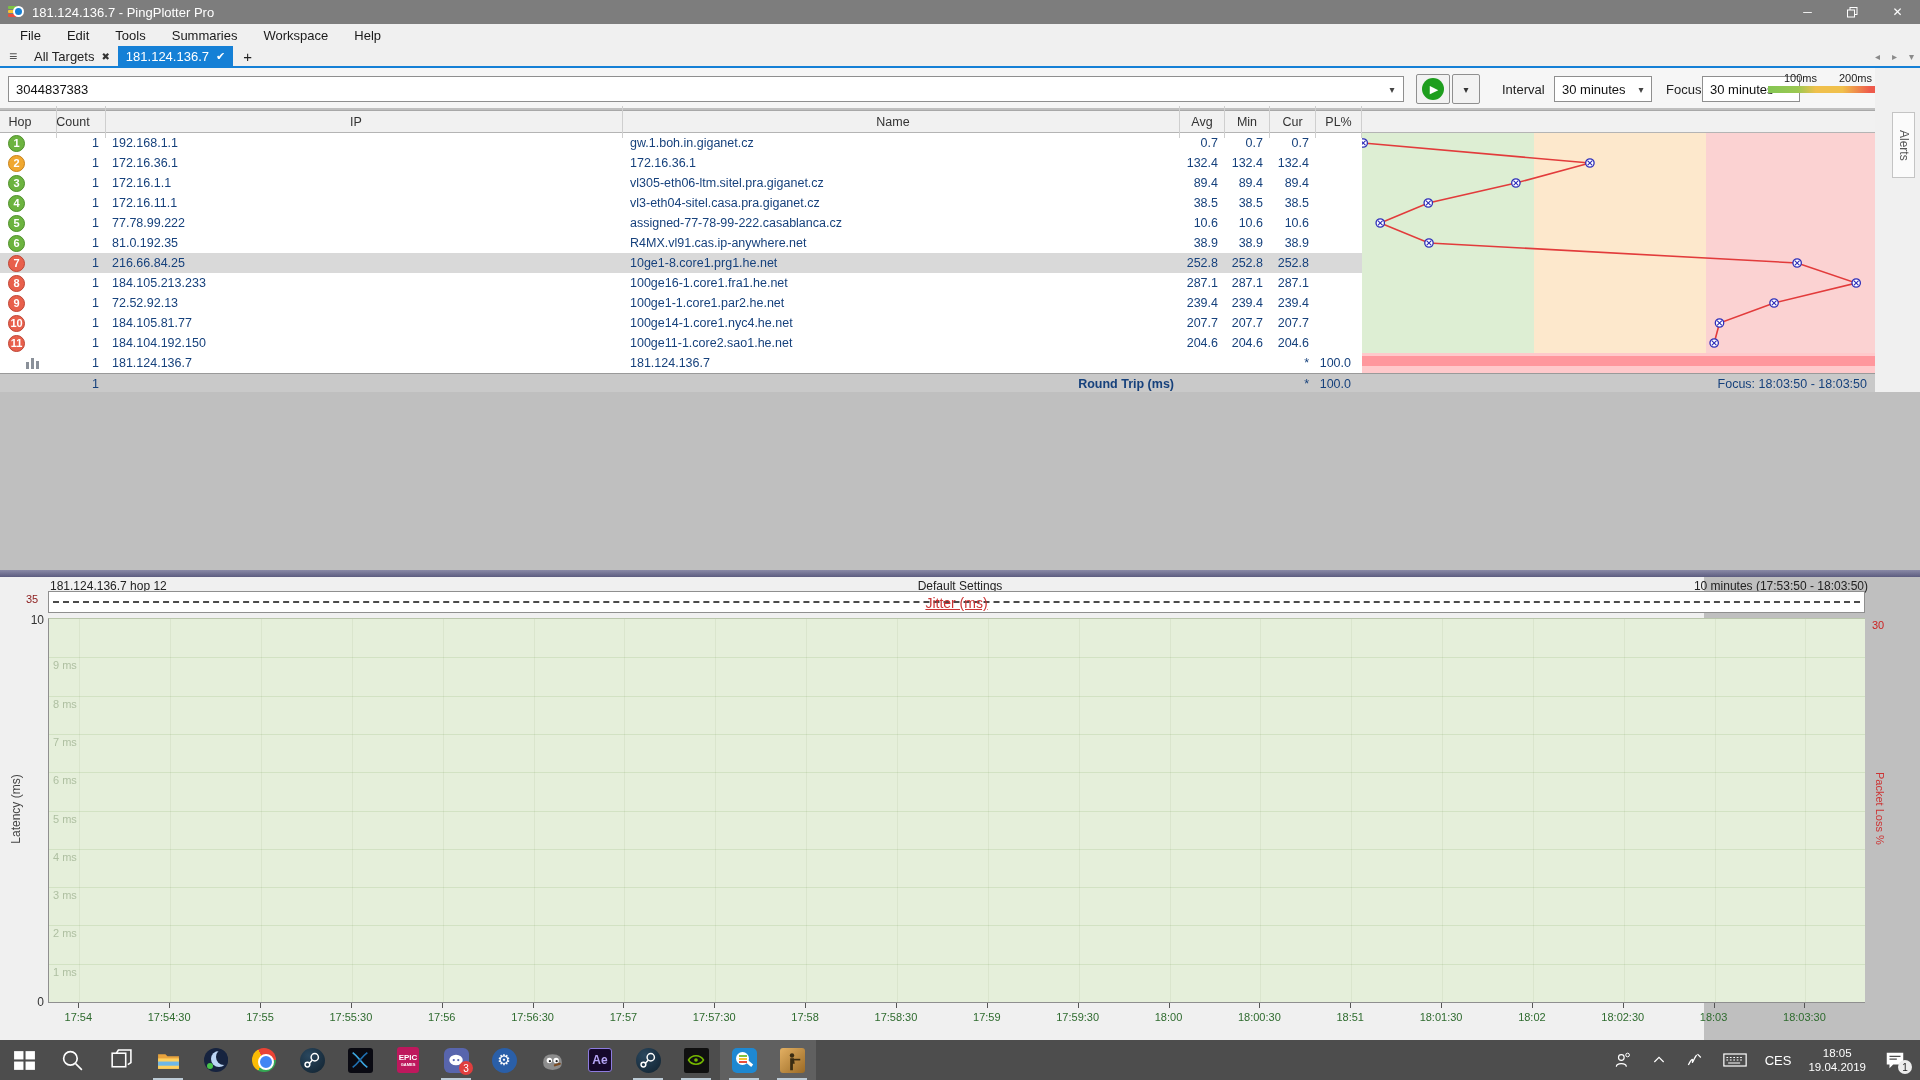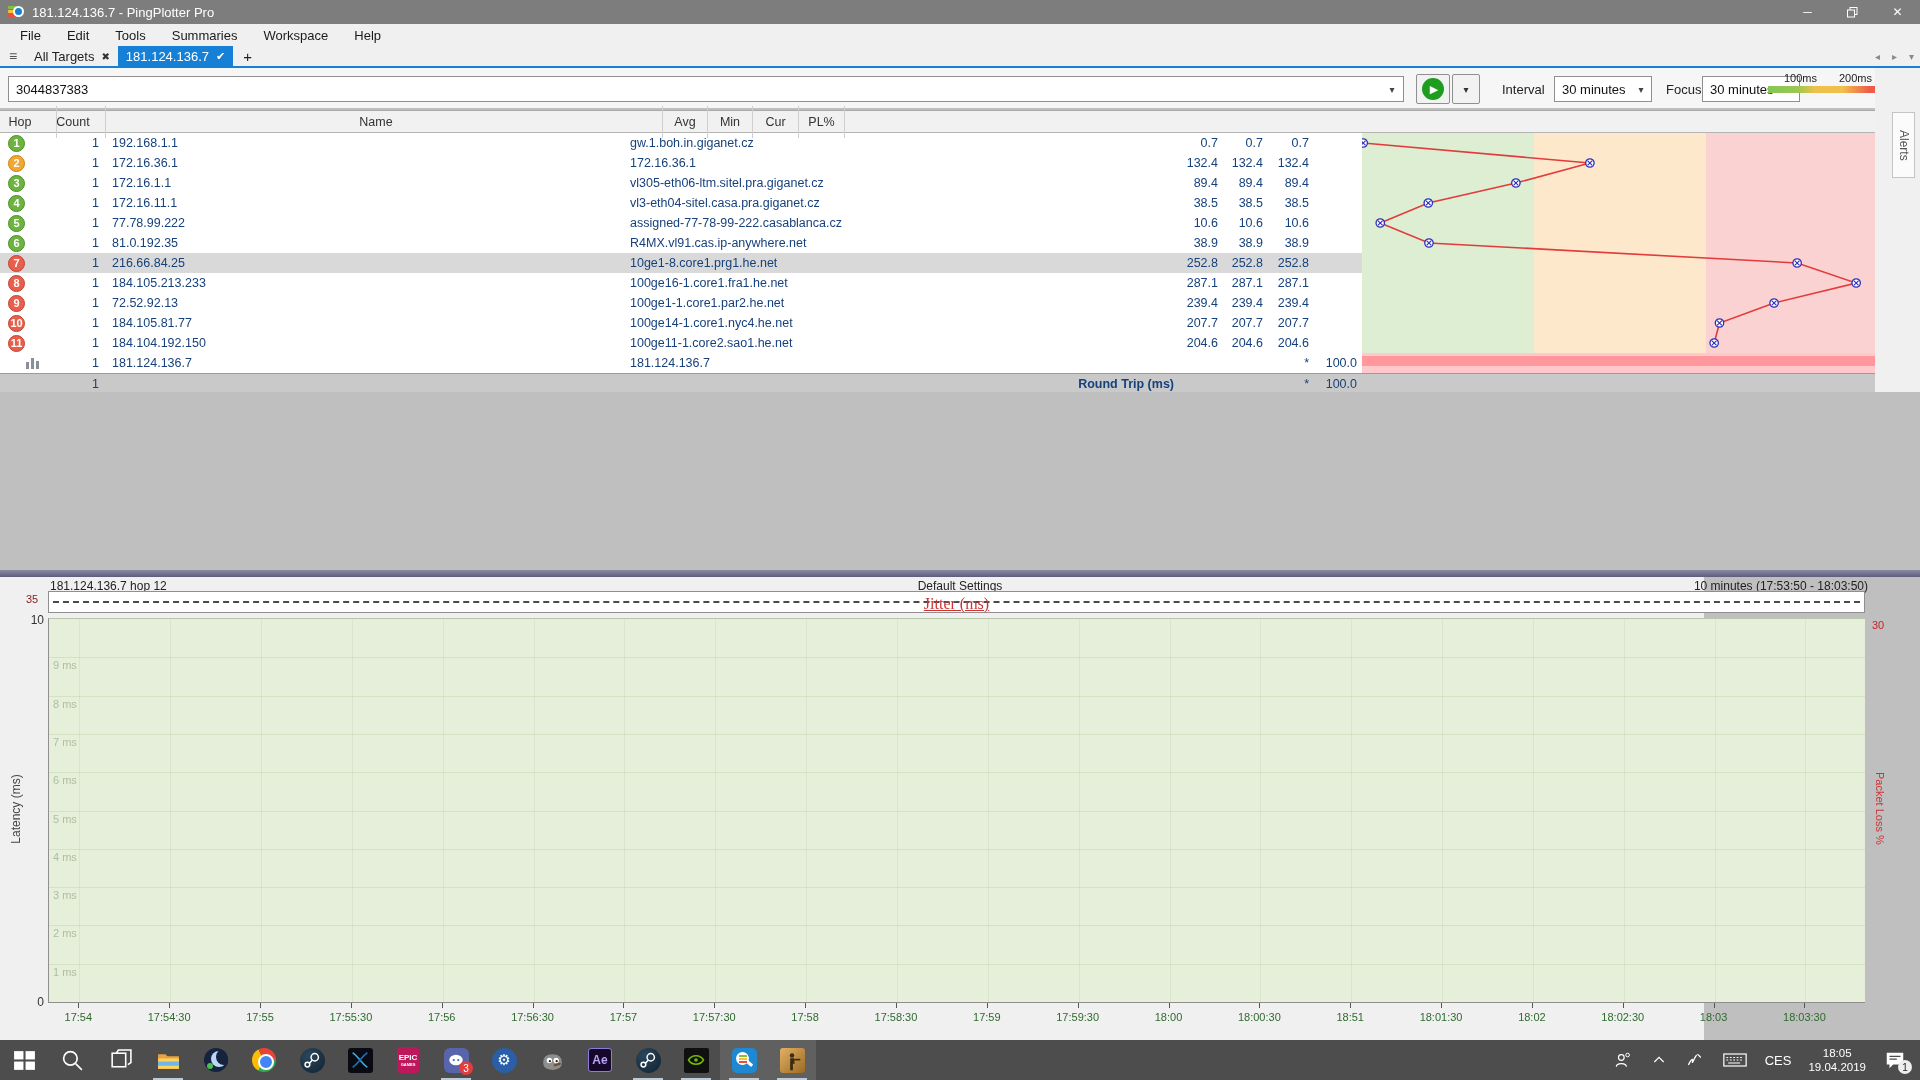--- a/index.html
+++ b/index.html
@@ -64,21 +64,21 @@
 
   
   #table-wrap { position:absolute; left:0; top:110px; width:1875px; background:#fff; border-top:1px solid #a8a8a8; }
   .trow { display:flex; height:20px; align-items:center; font-size:12.5px; color:#16417c; }
   .c-hop   { width:57px;  display:flex; align-items:center; padding-left:8px; }
   .c-count { width:49px;  text-align:right; padding-right:7px; }
   .c-ip    { width:517px; padding-left:6px; }
   .c-name  { width:557px; padding-left:7px; }
   .c-avg,.c-min { width:45px; text-align:right; padding-right:7px; }
   .c-cur   { width:46px; text-align:right; padding-right:7px; }
-  .c-pl    { width:46px; text-align:right; padding-right:5px; }
+  .c-pl    { width:46px; text-align:right; padding-right:11px; }
   .c-graph { width:513px; height:100%; position:relative; }
   #thead { height:22px; background:#f1f1f1; border-bottom:1px solid #b4b4b4; color:#333; font-size:12.5px; }
   #thead > div { display:flex; align-items:center; justify-content:center; height:100%;
     border-right:1px solid #cfcfcf; padding:16px; }
   #thead .c-hop,#thead .c-count,#thead .c-ip,#thead .c-name { justify-content:center; padding-left:0; }
   #thead .c-graph { border-right:none; background:#f0f0f0; position:relative; overflow:hidden; }
   #gh-left { position:absolute; left:0; top:0; height:100%; width:80px; background:#ddeed3;
     clip-path:polygon(0 0,55% 0,100% 100%,0 100%); }
   #gh-right { position:absolute; right:0; top:0; height:100%; width:95px; background:#fbd2d2;
     clip-path:polygon(40% 0,100% 0,100% 100%,0 100%); }
@@ -116,22 +116,22 @@
   
   #bottom-panel { position:absolute; left:0; top:577px; width:1704px; height:463px; background:#f0f0f0; }
   #bp-header { position:absolute; left:0; top:2px; width:1920px; height:16px; font-size:12px; color:#222; }
   #bp-left { position:absolute; left:50px; top:0; }
   #bp-center { position:absolute; left:0; right:0; text-align:center; top:0; }
   #bp-right { position:absolute; right:52px; top:0; }
   #jitter-box { position:absolute; left:48px; top:14px; width:1817px; height:22px; background:#fff;
     border:1px solid #8f8f8f; }
   #jitter-dash { position:absolute; left:4px; right:4px; top:9px; border-top:2px dashed #4a4a4a; }
   #jitter-max { position:absolute; left:26px; top:16px; font-size:11px; color:#8b1a1a; }
-  #jitter-label { position:absolute; left:0; right:0; top:3px; text-align:center; font-size:16px;
-    color:#cc3333; text-decoration:underline;font-family:Liberation Serif, serif; }
+  #jitter-label { position:absolute; left:0; right:0; top:3px; text-align:center; font-size:14px;
+    color:#cc3333; text-decoration:underline; }
   #plot { position:absolute; left:48px; top:41px; width:1817px; height:385px; background:#e5efda;
     border-left:1px solid #8f8f8f; border-bottom:1px solid #8f8f8f; border-top:1px solid #b9c6ab; }
   .hgrid { position:absolute; left:0; width:100%; height:1px; background:#d2e2c3; }
   .hgrid-lbl { position:absolute; left:4px; font-size:11px; color:#aebfa1; }
   .vgrid { position:absolute; top:0; width:1px; height:100%; background:rgba(90,120,70,0.08); }
   #y-top { position:absolute; left:20px; top:36px; width:24px; text-align:right; font-size:12px; color:#333; }
   #y-bottom { position:absolute; left:20px; top:418px; width:24px; text-align:right; font-size:12px; color:#333; }
   #y-axis-label { position:absolute; left:-34px; top:225px; width:100px; text-align:center; font-size:12px;
     color:#444; transform:rotate(-90deg); }
   #r-max { position:absolute; left:1872px; top:42px; font-size:11px; color:#cc2222; }
@@ -262,20 +262,21 @@
 
 <div id="right-strip"></div>
 <div id="alerts-tab">
   <span>Alerts</span>
 </div>
 
 <div id="table-wrap">
   <div class="trow" id="thead">
     <div class="c-hop">Hop</div>
     <div class="c-count">Count</div>
+    <div class="c-ip">IP</div>
     <div class="c-name">Name</div>
     <div class="c-avg">Avg</div>
     <div class="c-min">Min</div>
     <div class="c-cur">Cur</div>
     <div class="c-pl">PL%</div>
   </div>
 
   <div id="rows-zone">
     <div id="bands">
       <div id="band-green"></div>
@@ -476,20 +477,21 @@
 
   <div class="trow" id="rt-row">
     <div class="c-hop"></div>
     <div class="c-count">1</div>
     <div class="c-ip"></div>
     <div class="c-name">Round Trip (ms)</div>
     <div class="c-avg"></div>
     <div class="c-min"></div>
     <div class="c-cur">*</div>
     <div class="c-pl">100.0</div>
+    <div class="c-graph">Focus: 18:03:50 - 18:03:50</div>
   </div>
 </div>
 
 <div id="mid-filler"></div>
 
 <div id="splitter"></div>
 
 <div id="bottom-panel">
   <div id="bp-header">
     <span id="bp-left">181.124.136.7 hop 12</span>

